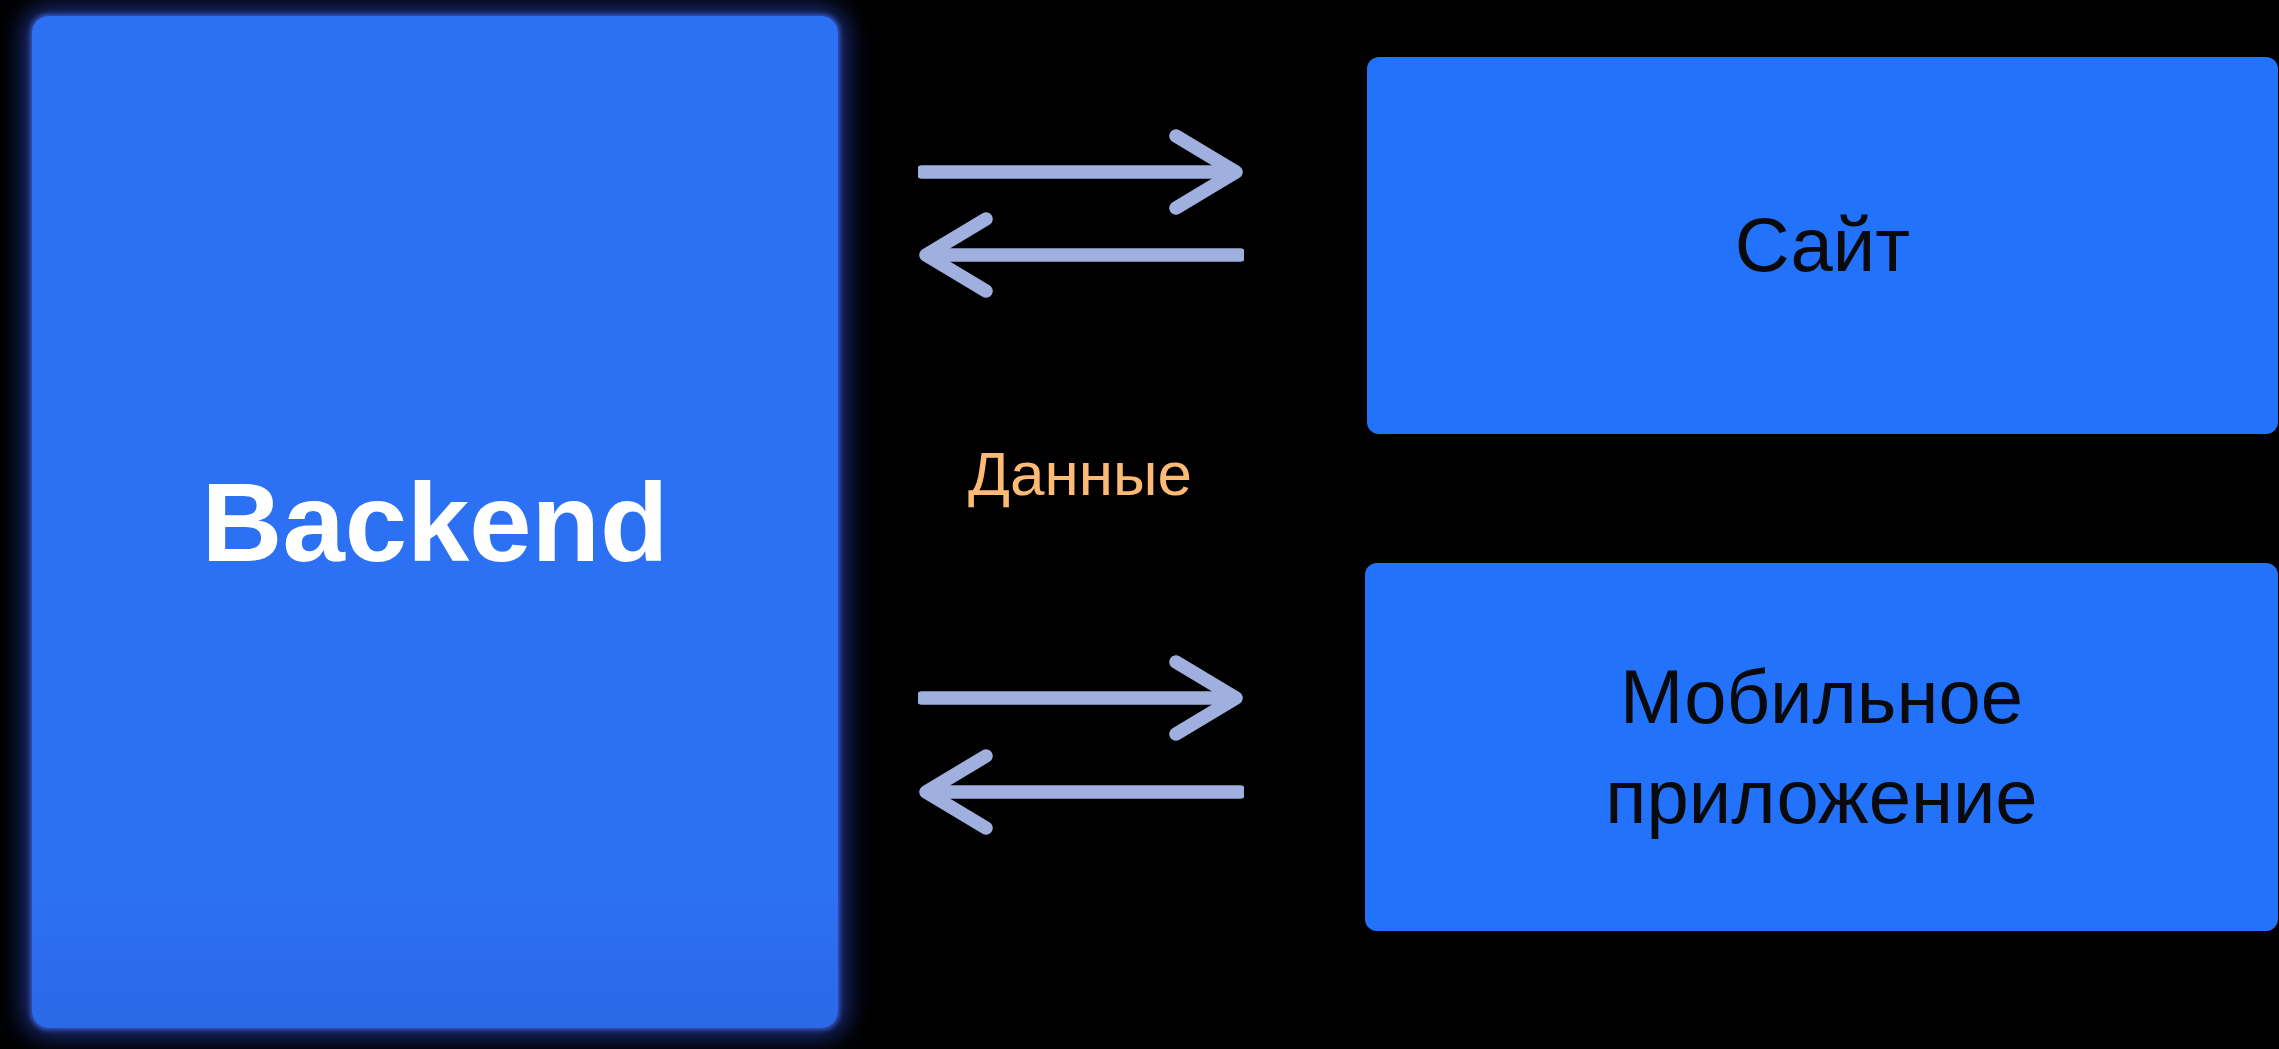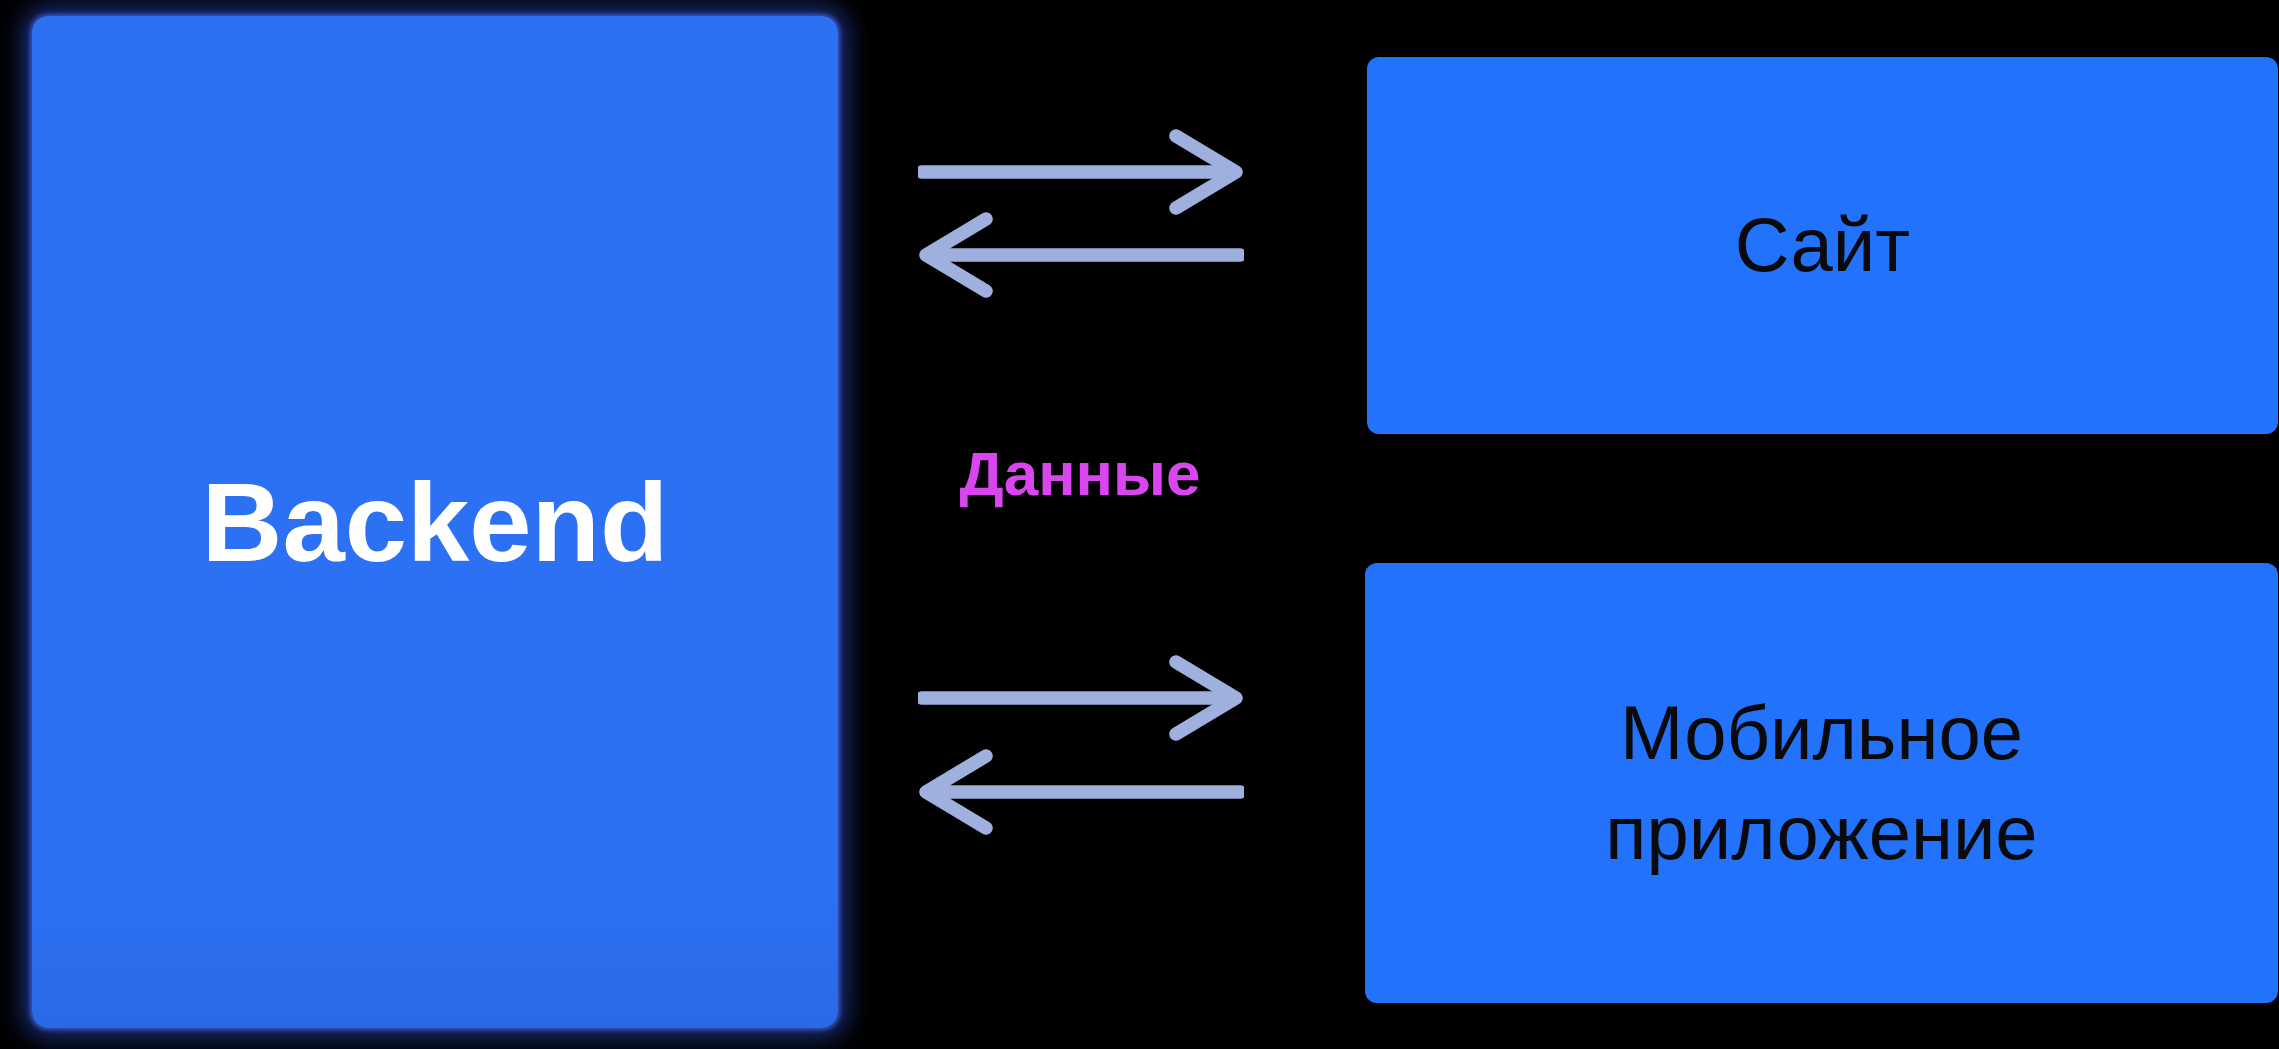--- a/index.html
+++ b/index.html
@@ -51,21 +51,21 @@
   .site-box {
     left: 1367px;
     top: 57px;
     width: 911px;
     height: 377px;
   }
   .mobile-box {
     left: 1365px;
     top: 563px;
     width: 913px;
-    height: 440px;
+    height: 368px;
   }
   .right-box .label {
     color: #0A0A0C;
     font-size: 76px;
     font-weight: 500;
     line-height: 1.32;
   }
   .mobile-box .label {
     display: inline-block;
     max-width: 560px;
@@ -82,23 +82,23 @@
   .arrow-bottom-right { left: 918px; top: 653px; }
   .arrow-bottom-left  { left: 914px; top: 747px; }
 
   
   .data-label {
     position: absolute;
     left: 900px;
     top: 438px;
     width: 360px;
     text-align: center;
-    color: #d946ef;
+    color: #fdba74;
     font-size: 62px;
-    font-weight: 700;
+    font-weight: 400;
   }
 </style>
 </head>
 <body>
 
 <div class="canvas">
 
   <div class="backend-box">
     <span class="label">Backend</span>
   </div>

